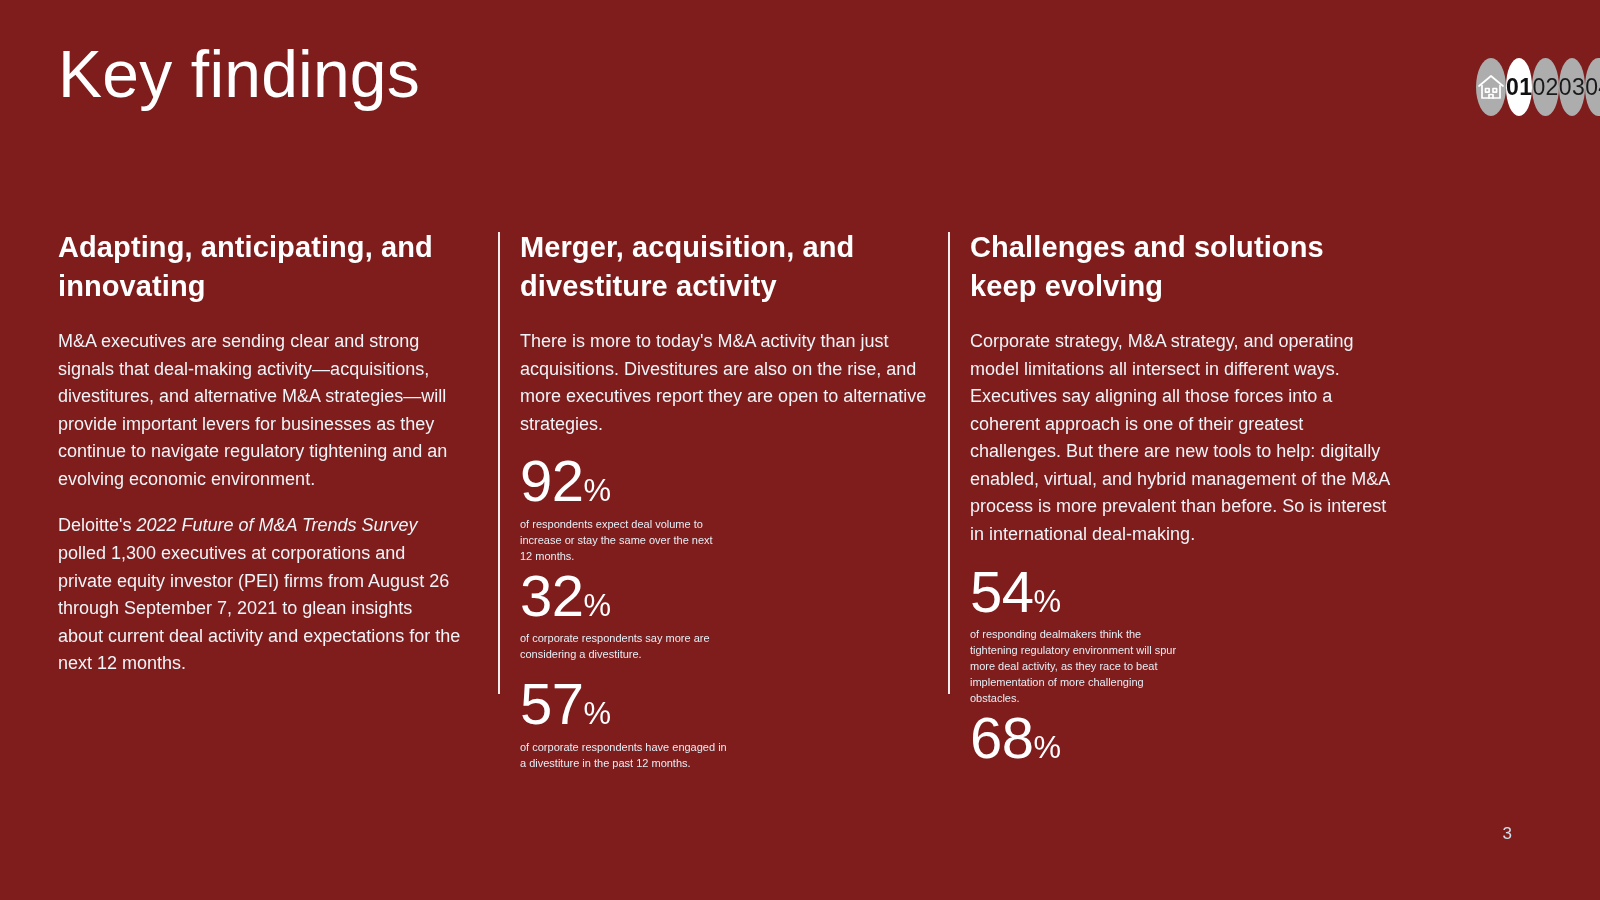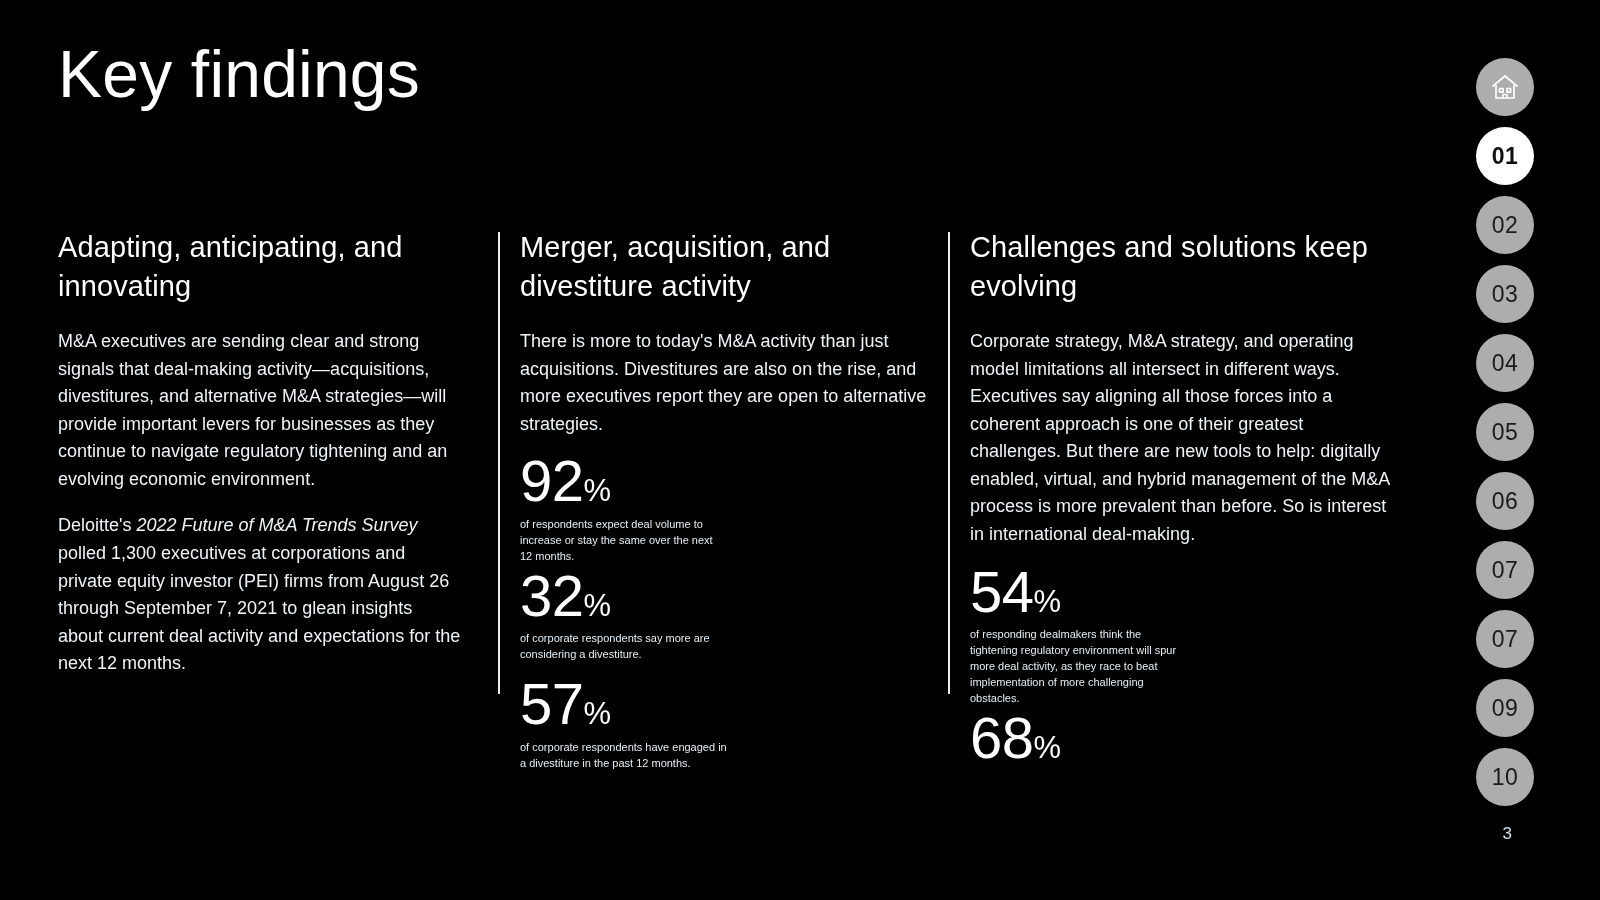--- a/index.html
+++ b/index.html
@@ -12,21 +12,21 @@
     overflow: hidden;
     background: #0b5181;
     font-family: "Liberation Sans", sans-serif;
     color: #ffffff;
     -webkit-font-smoothing: antialiased;
   }
   .slide {
     position: relative;
     width: 1600px;
     height: 900px;
-    background: #000000;
+    background: #7f1d1d;
   }
 
   
   .page-title {
     position: absolute;
     left: 58px;
     top: 40px;
     font-size: 66px;
     font-weight: 300;
     letter-spacing: 0.2px;
@@ -55,21 +55,21 @@
     left: 0;
     top: 4px;
     width: 1.5px;
     height: 462px;
     background: #ffffff;
     opacity: 0.92;
   }
 
   .col-head {
     font-size: 29px;
-    font-weight: 400;
+    font-weight: 700;
     line-height: 1.35;
     color: #ffffff;
     margin: 0 0 22px 0;
     letter-spacing: 0.1px;
   }
   .col-body {
     font-size: 18px;
     line-height: 1.53;
     color: #eef4f8;
     margin: 0;
@@ -112,21 +112,21 @@
     margin-top: 4px;
   }
 
   
   .nav-rail {
     position: absolute;
     right: 66px;
     top: 58px;
     width: 58px;
     display: flex;
-    flex-direction: column;
+    flex-direction: row;
     align-items: center;
   }
   .nav-item {
     width: 58px;
     height: 58px;
     border-radius: 50%;
     background: #adadad;
     display: flex;
     align-items: center;
     justify-content: center;

